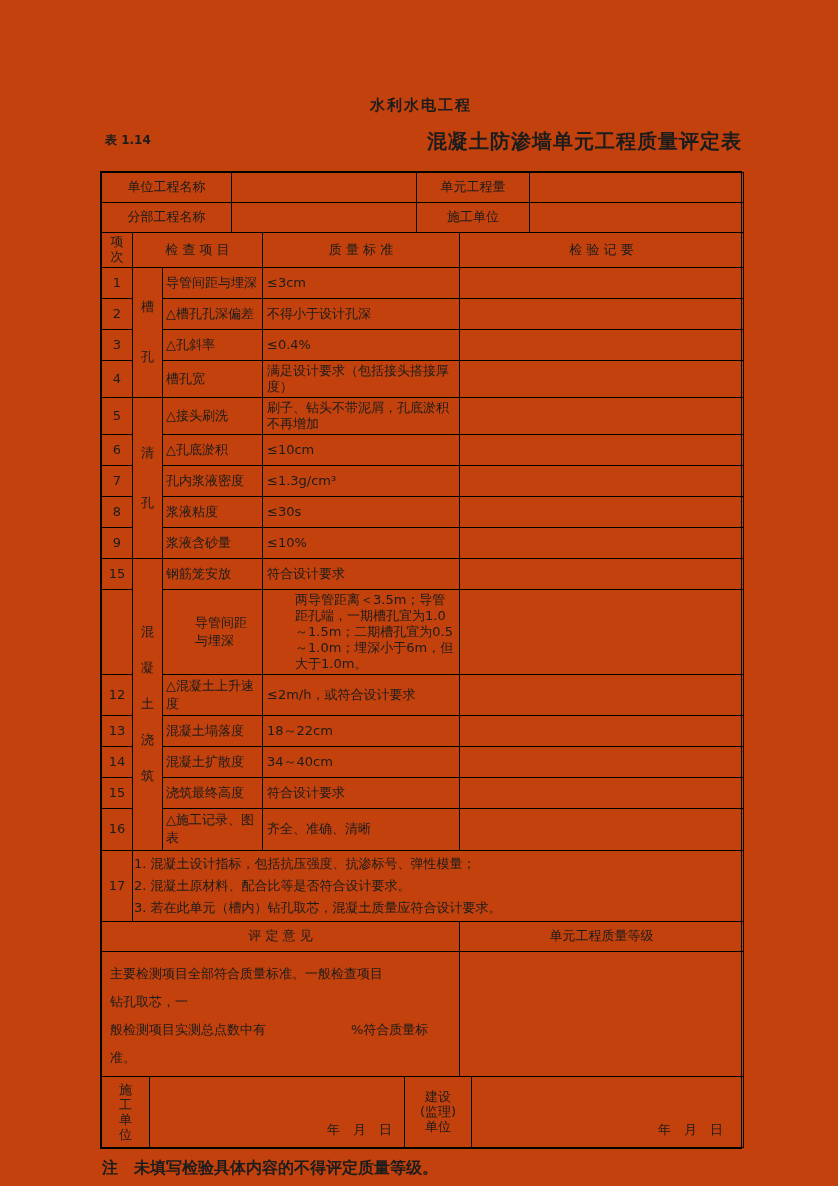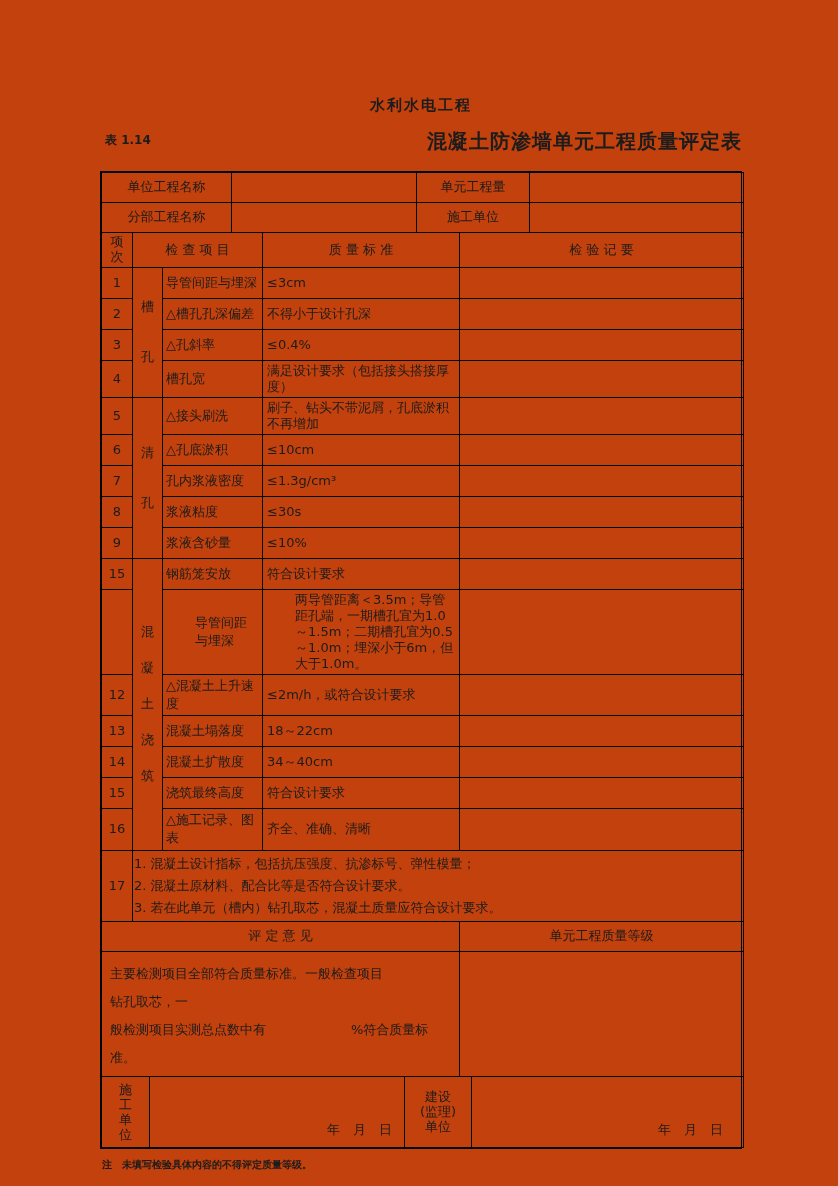--- a/index.html
+++ b/index.html
@@ -31,21 +31,21 @@
   .op-hdr td{height:25px;text-align:center;}
   .opinion{height:52px;vertical-align:top;padding:8px 6px 4px 8px;line-height:28px;}
   .gap{display:inline-block;}
   .gap.g1{width:60px;} .gap.g2{width:85px;}
   .grade-cell{height:52px;}
   .sig-table td{height:66px;}
   .sig-label{text-align:center;white-space:pre-line;line-height:15px;padding:2px 1px;}
   .sig-area{position:relative;}
   .sig-date{position:absolute;bottom:7px;right:12px;font-size:13px;}
   .sig-date.rt{right:20px;}
-  .note{margin-top:9px;font-size:10px;font-weight:bold;padding-left:2px;}
+  .note{margin-top:9px;font-size:16px;font-weight:bold;padding-left:2px;}
 </style>
 </head>
 <body>
 
 <div class="page">
   <div class="content">
 
     <div class="doc-title">水利水电工程</div>
     <div class="title-row">
       <span class="table-no">表 1.14</span>

